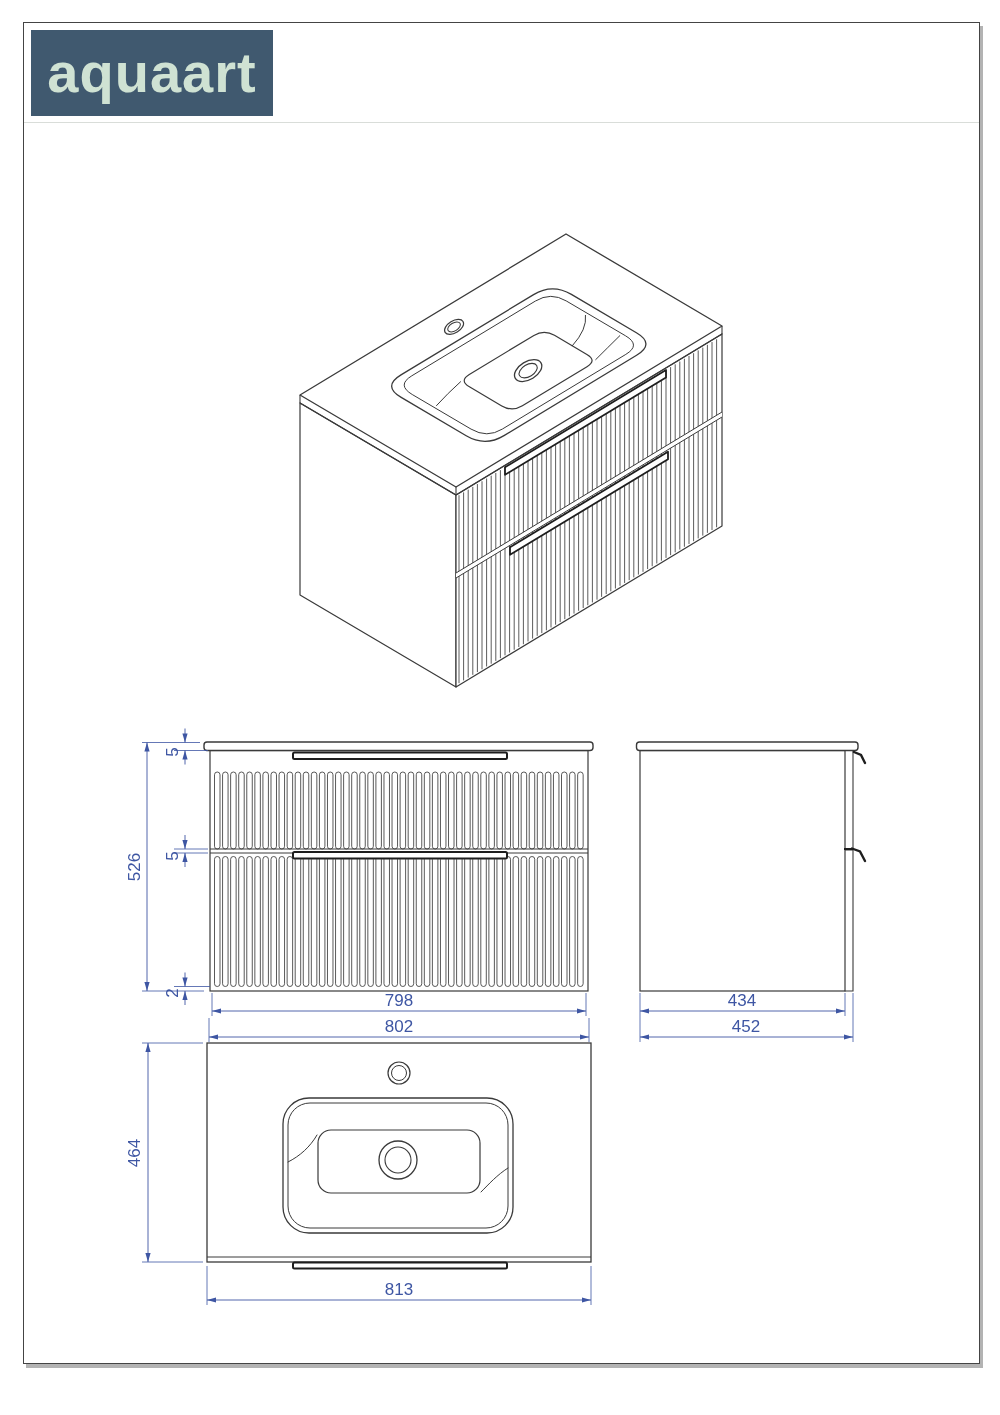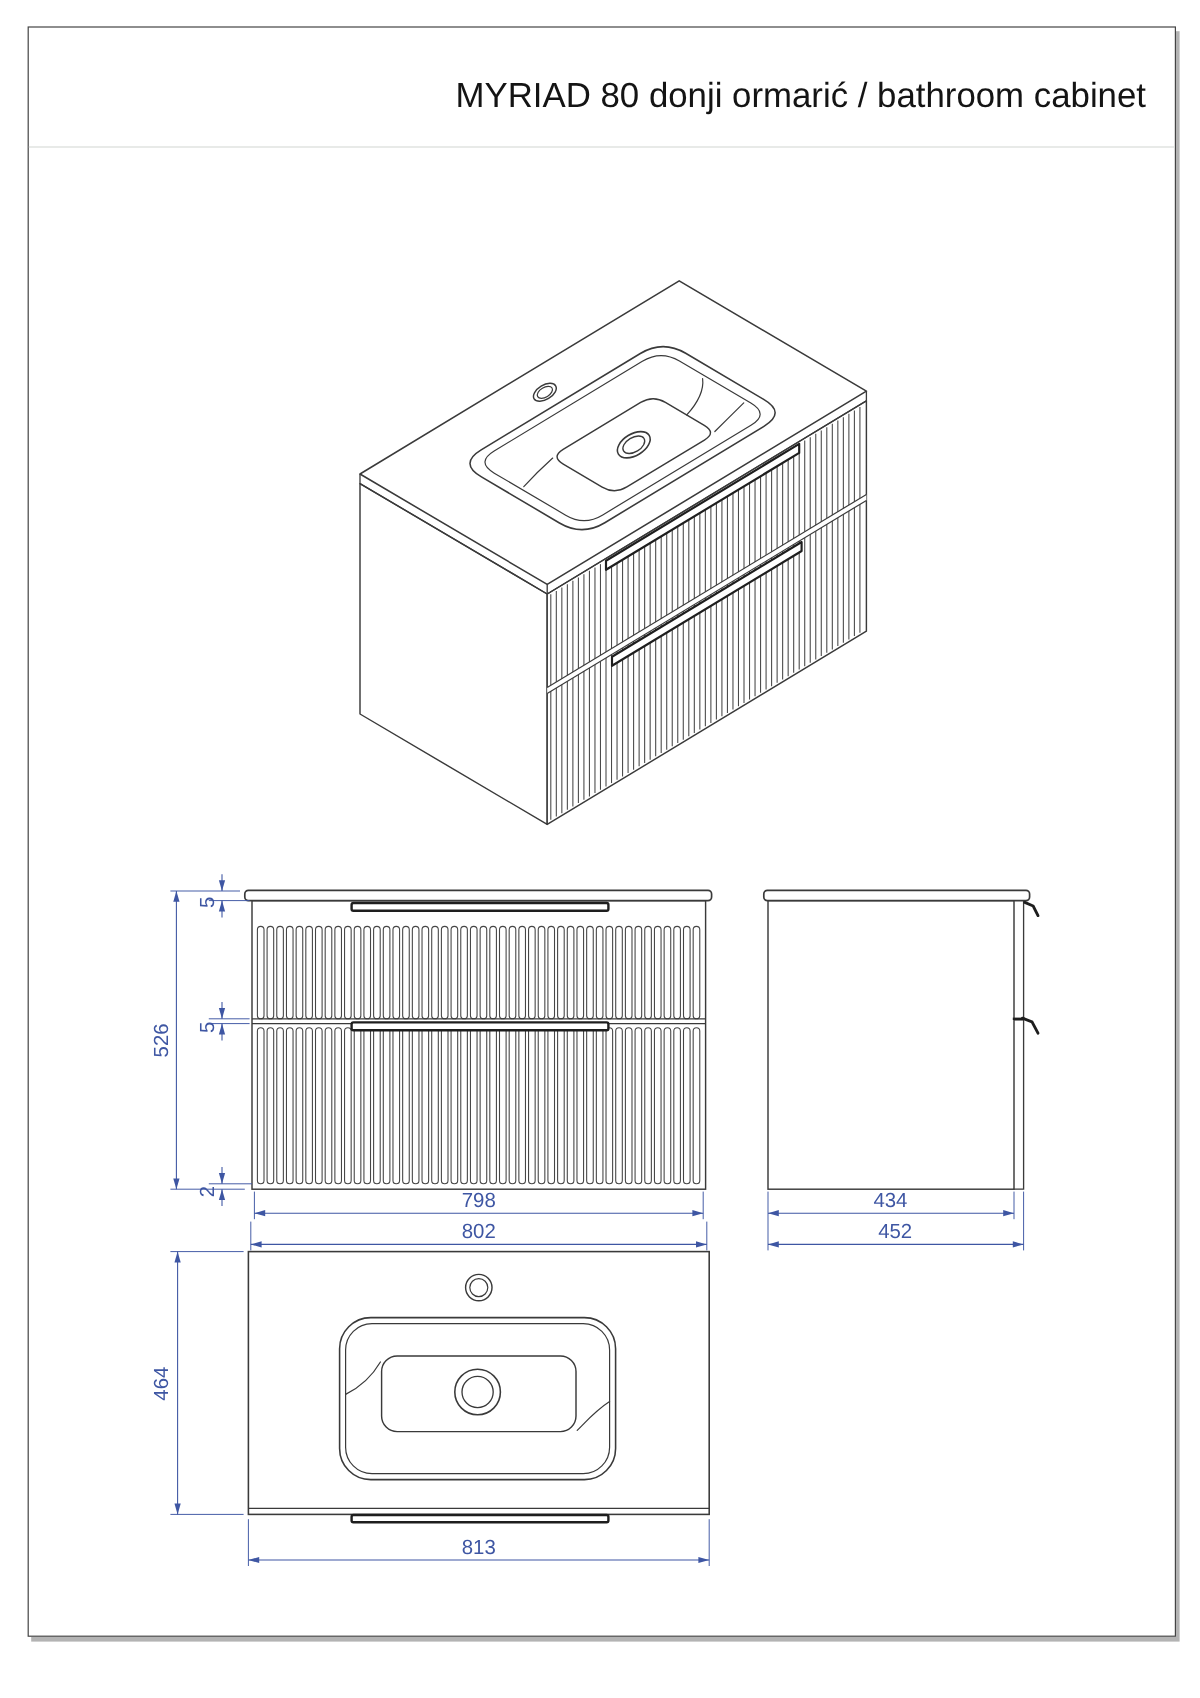--- a/index.html
+++ b/index.html
@@ -29,21 +29,23 @@
   svg.drawing{position:absolute;left:0;top:0;}
   .dim-label{
     font-family:"Liberation Sans", sans-serif;font-size:17px;fill:#3e56a3;
     text-anchor:middle;
   }
 </style>
 </head>
 <body>
 
 <div class="sheet">
-  <div class="title">MYRIAD 80 donji ormarić / bathroom cabinet</div>
+  <div class="logo">
+    <span>aquaart</span>
+  </div>
   <div class="header-rule"></div>
 </div>
 
 <svg class="drawing" width="1000" height="1415" viewBox="0 0 1000 1415">
   <g id="g-iso">
       <polygon points="300.0,403.0 456.0,495.0 456.0,687.0 300.0,595.0" fill="#fff" stroke="#3a3a3a" stroke-width="1.2" stroke-linejoin="round"></polygon>
       <polygon points="456.0,495.0 722.0,334.0 722.0,526.0 456.0,687.0" fill="#fff" stroke="#3a3a3a" stroke-width="1.2" stroke-linejoin="round"></polygon>
       <line x1="459" y1="495.1842105263158" x2="459" y2="683.1842105263158" stroke="#4a4a4a" stroke-width="0.9"></line>
       <line x1="463.6" y1="492.4" x2="463.6" y2="680.4" stroke="#4a4a4a" stroke-width="0.9"></line>
       <line x1="468.20000000000005" y1="489.6157894736842" x2="468.20000000000005" y2="677.6157894736841" stroke="#4a4a4a" stroke-width="0.9"></line>

